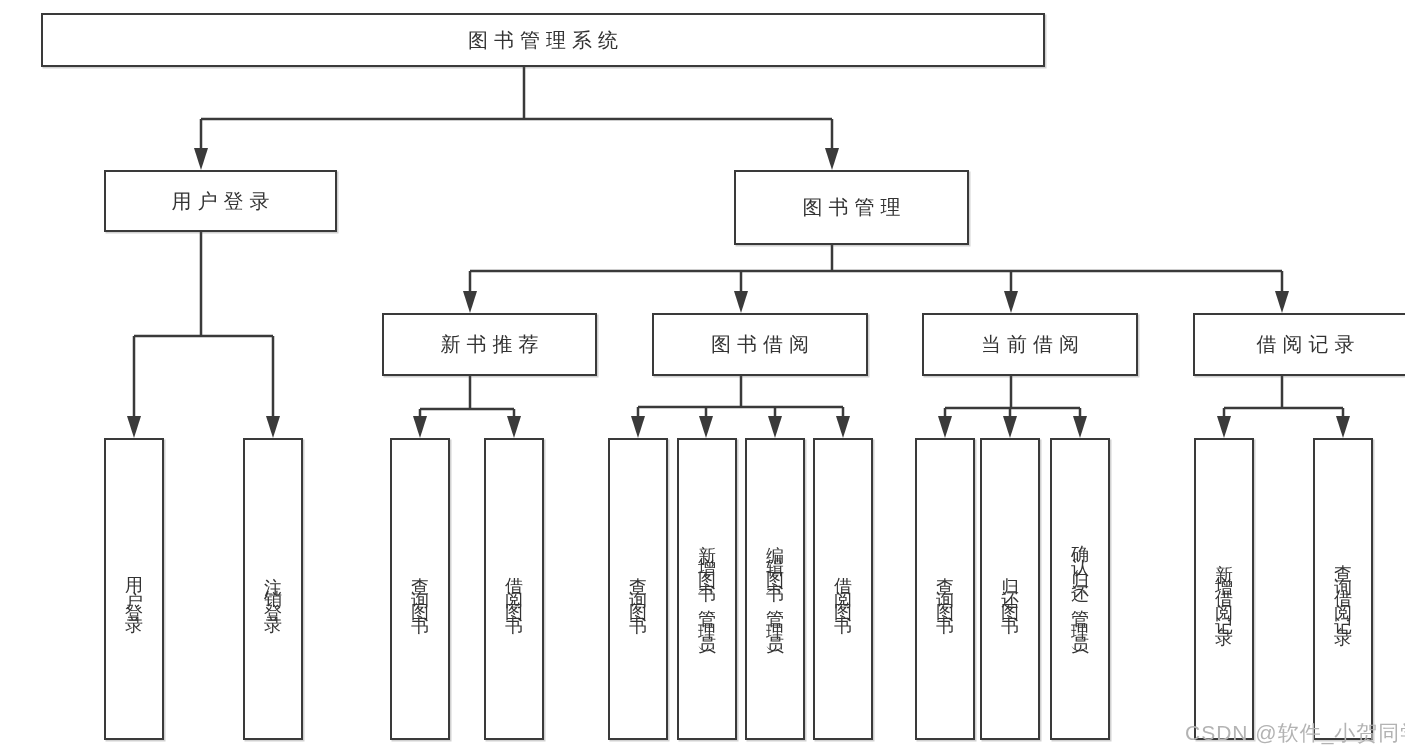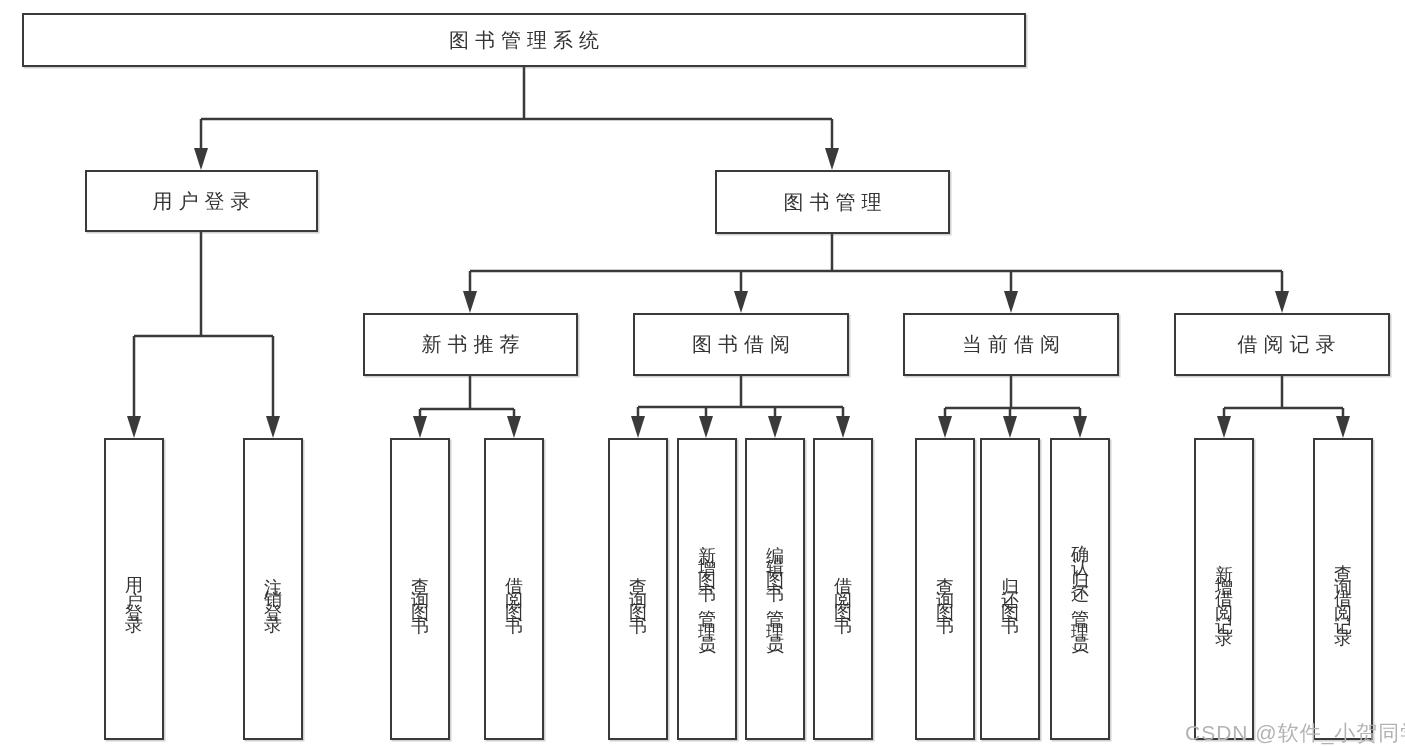--- a/index.html
+++ b/index.html
@@ -23,32 +23,33 @@
     display:flex;
     align-items:center;
     justify-content:center;
     z-index:2;
   }
   .node.h{
     font-size:20px;
     letter-spacing:6px;
     text-indent:6px;
     white-space:nowrap;
+    margin-left:19px;
   }
   .node.v{
     writing-mode:vertical-rl;
     text-orientation:mixed;
     font-size:18px;
     letter-spacing:13px;
     line-height:1;
   }
   
   #n-root            {left:22px;  top:13px;  width:1004px; height:54px;}
   #n-user-login      {left:85px;  top:170px; width:233px;  height:62px;}
-  #n-book-mgmt       {left:715px; top:170px; width:235px;  height:64px;}
+  #n-book-mgmt       {left:715px; top:170px; width:235px;  height:75px;}
   #n-new-book        {left:363px; top:313px; width:215px;  height:63px;}
   #n-book-borrow     {left:633px; top:313px; width:216px;  height:63px;}
   #n-cur-borrow      {left:903px; top:313px; width:216px;  height:63px;}
   #n-borrow-rec      {left:1174px;top:313px; width:216px;  height:63px;padding-left:9px;}
   .leaf{top:438px; width:60px; height:302px;}
   #l-a1{left:104px;} #l-a2{left:243px;}
   #l-b1{left:390px;} #l-b2{left:484px;}
   #l-c1{left:608px;} #l-c2{left:677px;} #l-c3{left:745px;} #l-c4{left:813px;}
   #l-d1{left:915px;} #l-d2{left:980px;} #l-d3{left:1050px;}
   #l-e1{left:1194px;}#l-e2{left:1313px;}

